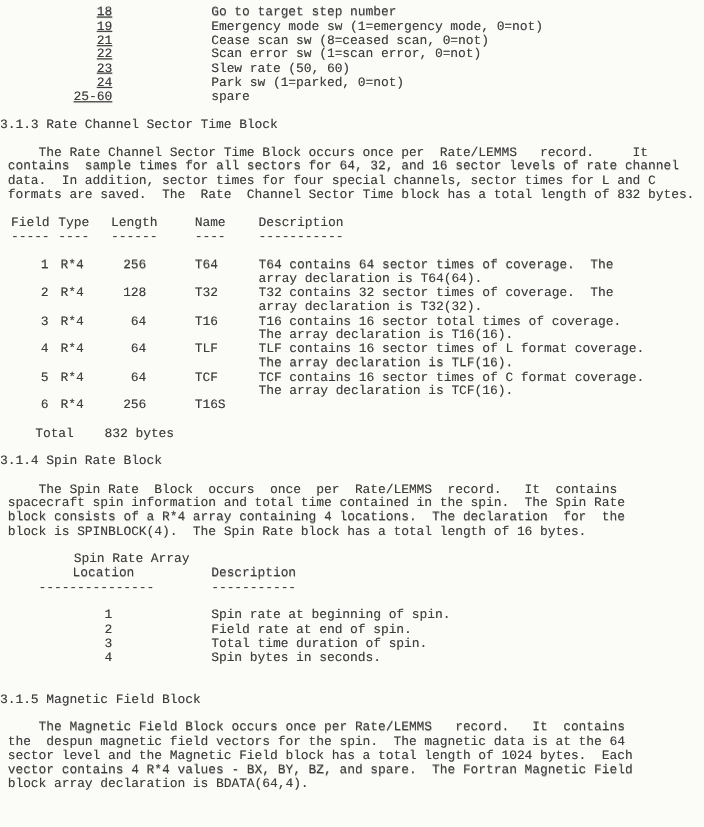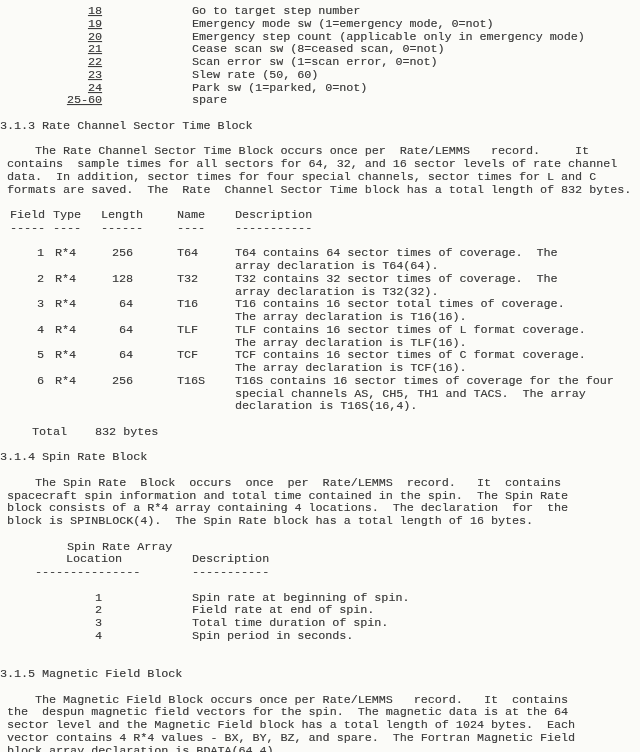--- a/index.html
+++ b/index.html
@@ -58,24 +58,20 @@
   <section>
     <div class="li-row">
       <span class="li-num">18</span>
       <span class="li-desc">Go to target step number</span>
     </div>
     <div class="li-row">
       <span class="li-num">19</span>
       <span class="li-desc">Emergency mode sw (1=emergency mode, 0=not)</span>
     </div>
     <div class="li-row">
-      <span class="li-num">20</span>
-      <span class="li-desc">Emergency step count (applicable only in emergency mode)</span>
-    </div>
-    <div class="li-row">
       <span class="li-num">21</span>
       <span class="li-desc">Cease scan sw (8=ceased scan, 0=not)</span>
     </div>
     <div class="li-row">
       <span class="li-num">22</span>
       <span class="li-desc">Scan error sw (1=scan error, 0=not)</span>
     </div>
     <div class="li-row">
       <span class="li-num">23</span>
       <span class="li-desc">Slew rate (50, 60)</span>
@@ -150,23 +146,20 @@
         <span class="l">64</span>
         <span class="n">TCF</span>
         <span class="d">TCF contains 16 sector times of C format coverage.
 The array declaration is TCF(16).</span>
       </div>
       <div class="ft-row">
         <span class="f">6</span>
         <span class="t">R*4</span>
         <span class="l">256</span>
         <span class="n">T16S</span>
-        <span class="d">T16S contains 16 sector times of coverage for the four
-special channels AS, CH5, TH1 and TACS.  The array
-declaration is T16S(16,4).</span>
       </div>
     </div>
     <div class="total-row">
       <span class="total-label">Total</span>
       <span class="total-value">832 bytes</span>
     </div>
   </section>
 
   <h2 class="hd">3.1.4 Spin Rate Block</h2>
   <pre class="para">    The Spin Rate  Block  occurs  once  per  Rate/LEMMS  record.   It  contains
@@ -194,21 +187,21 @@
       <div class="sl-row">
         <span class="sl-num">2</span>
         <span class="sl-desc">Field rate at end of spin.</span>
       </div>
       <div class="sl-row">
         <span class="sl-num">3</span>
         <span class="sl-desc">Total time duration of spin.</span>
       </div>
       <div class="sl-row">
         <span class="sl-num">4</span>
-        <span class="sl-desc">Spin period in seconds.</span>
+        <span class="sl-desc">Spin bytes in seconds.</span>
       </div>
     </div>
   </section>
 
   <h2 class="hd dbl">3.1.5 Magnetic Field Block</h2>
   <pre class="para">    The Magnetic Field Block occurs once per Rate/LEMMS   record.   It  contains
 the  despun magnetic field vectors for the spin.  The magnetic data is at the 64
 sector level and the Magnetic Field block has a total length of 1024 bytes.  Each
 vector contains 4 R*4 values - BX, BY, BZ, and spare.  The Fortran Magnetic Field
 block array declaration is BDATA(64,4).</pre>

